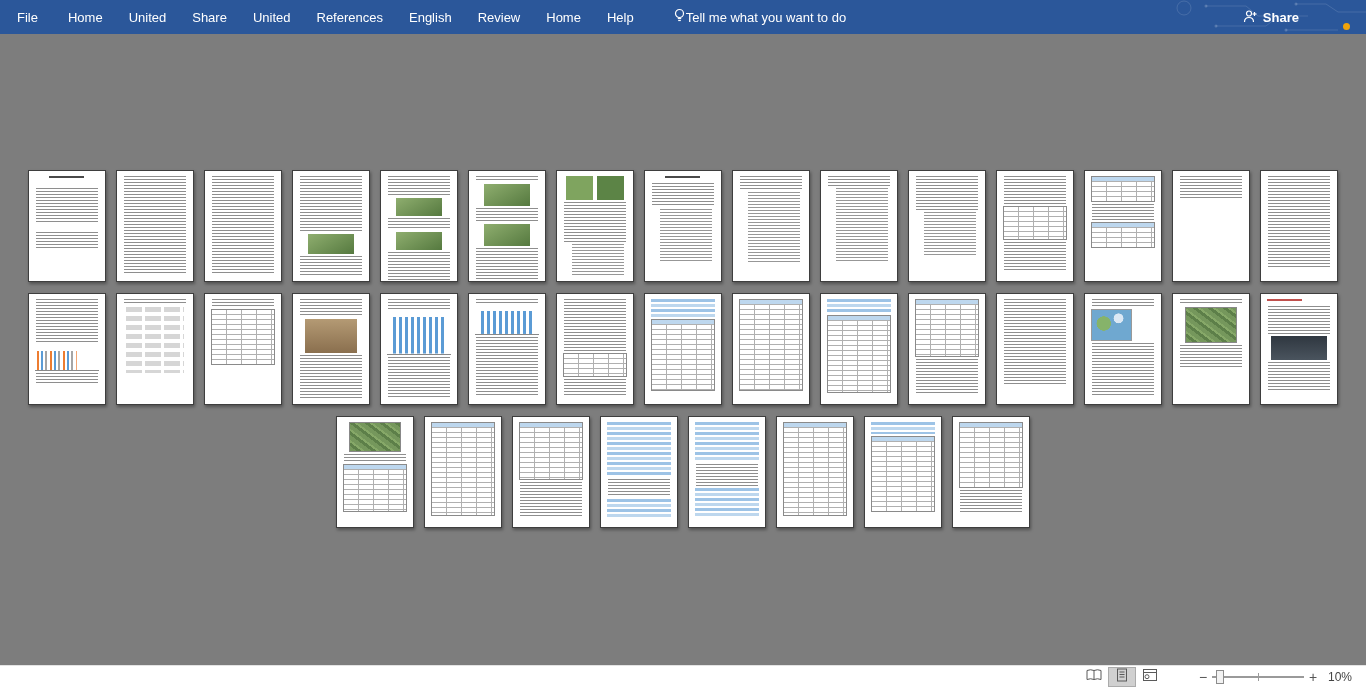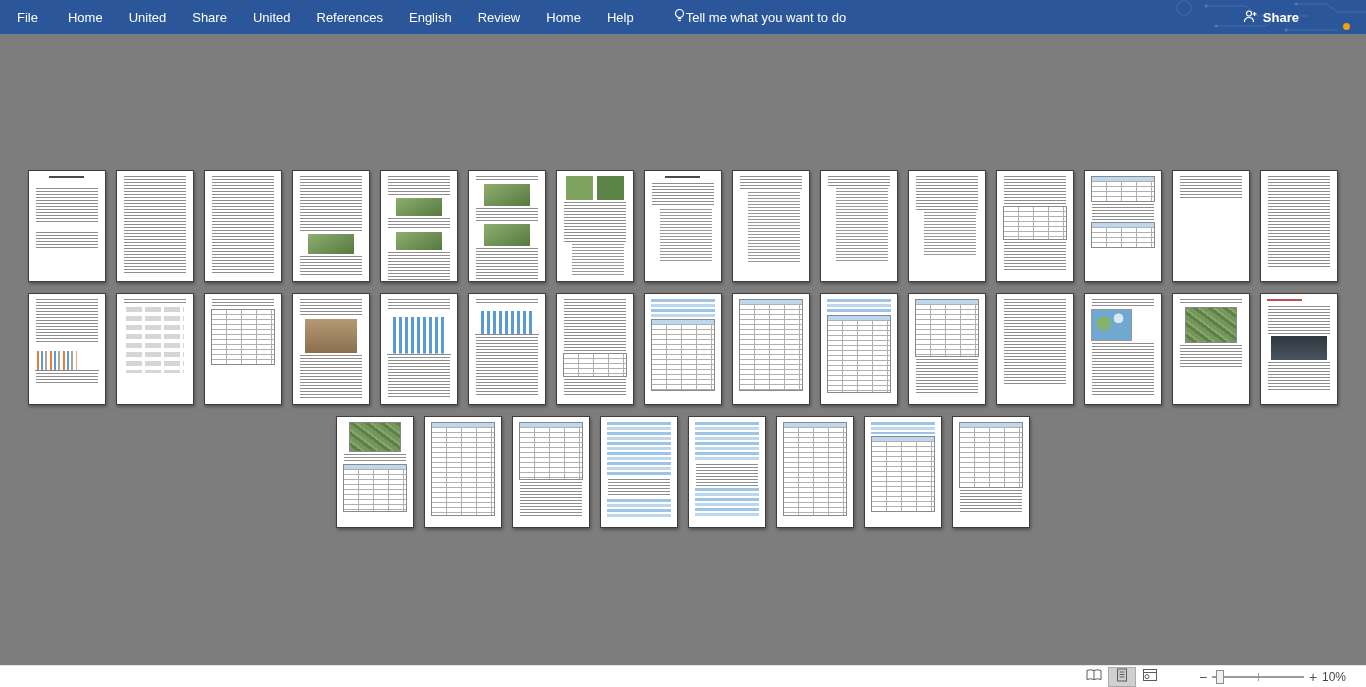--- a/index.html
+++ b/index.html
@@ -73,21 +73,21 @@
   .view-btn.active { background:#d0d0d0; box-shadow:inset 0 0 0 1px #ababab; }
   .view-btn svg { stroke:#5a5a5a; stroke-width:1; fill:none; }
   .zoom-out { margin-left:30px; }
   .zoom-out,.zoom-in { width:18px; text-align:center; font-size:14px; color:#555;
     cursor:pointer; user-select:none; }
   .zoom-slider { position:relative; width:92px; height:20px; cursor:pointer; }
   .zoom-track { position:absolute; left:0; right:0; top:9px; height:2px; background:#9a9a9a; }
   .zoom-tick { position:absolute; left:50%; top:6px; width:1px; height:8px; background:#9a9a9a; }
   .zoom-thumb { position:absolute; left:4px; top:3px; width:8px; height:14px;
     background:#f2f2f2; border:1px solid #8c8c8c; }
-  .zoom-label { width:36px; text-align:left; cursor:pointer; }
+  .zoom-label { width:36px; text-align:center; cursor:pointer; }
 </style>
 </head>
 <body>
 
 <div class="ribbon">
   <svg class="deco" width="240" height="34" viewBox="0 0 240 34">
     <g stroke="rgba(255,255,255,0.13)" fill="none" stroke-width="1">
       <circle cx="58" cy="8" r="7"></circle>
       <path d="M80 6 L120 6 L132 16 L182 16"></path>
       <path d="M90 26 L140 26 L150 18"></path>

